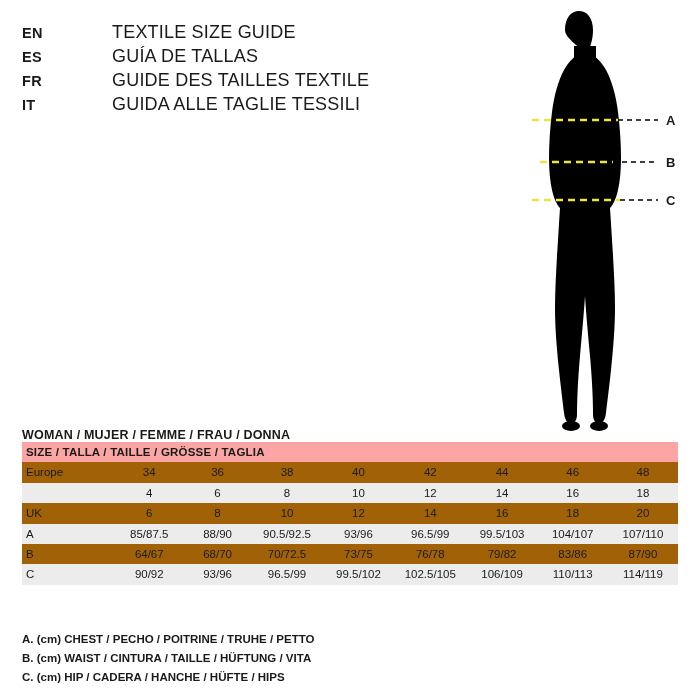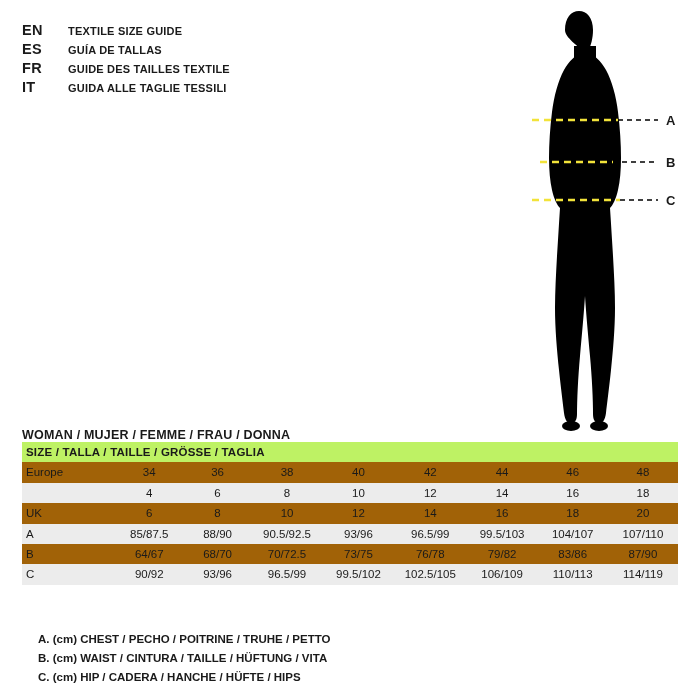--- a/index.html
+++ b/index.html
@@ -35,25 +35,26 @@
   }
   .title-lang {
     width: 46px;
     flex: 0 0 46px;
     font-size: 14.5px;
     font-weight: bold;
     letter-spacing: 0.3px;
     color: #1a1a1a;
   }
   .title-text {
-    font-size: 11px;
-    font-weight: bold;
+    font-size: 18px;
+    font-weight: normal;
     letter-spacing: 0.2px;
     color: #1a1a1a;
     white-space: nowrap;
+    margin-left: 44px;
   }
 
   
   .figure-wrap {
     position: absolute;
     left: 470px;
     top: 8px;
     width: 230px;
     height: 430px;
   }
@@ -76,41 +77,41 @@
     border-collapse: collapse;
     width: 656px;
     font-size: 11.5px;
     color: #1a1a1a;
   }
   table.size-table td {
     padding: 3px 4px;
     line-height: 1.25;
   }
   .row-size-head td {
-    background: #bef264;
+    background: #fca5a5;
     font-weight: bold;
     font-size: 11.5px;
     letter-spacing: 0.2px;
   }
   .row-shade td { background: #ececec; }
   .row-plain td { background: #a16207; }
   td.label-col {
     width: 100px;
     text-align: left;
     padding-left: 4px;
   }
   td.val {
     text-align: center;
     width: 69px;
   }
 
   
   .legend {
     position: absolute;
-    left: 38px;
+    left: 22px;
     top: 630px;
     width: 470px;
   }
   .legend div {
     font-size: 11.5px;
     font-weight: bold;
     line-height: 1.65;
     color: #1a1a1a;
   }
 </style>

